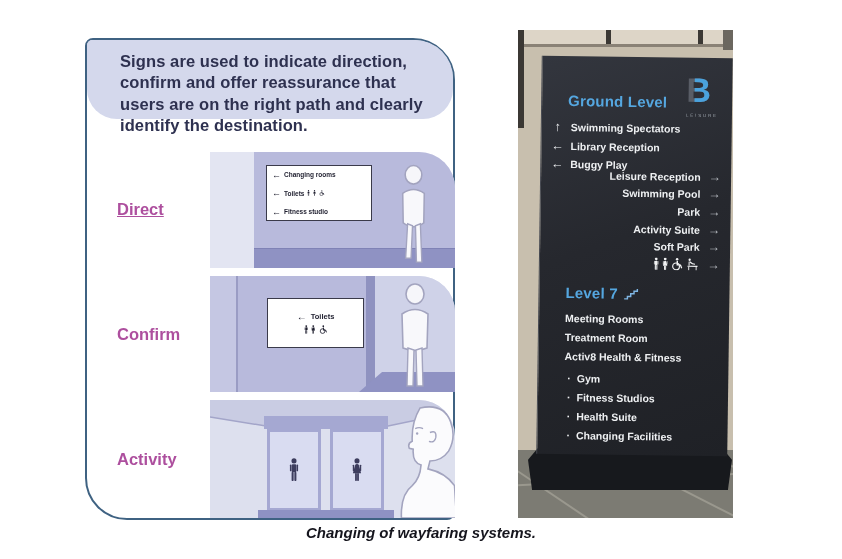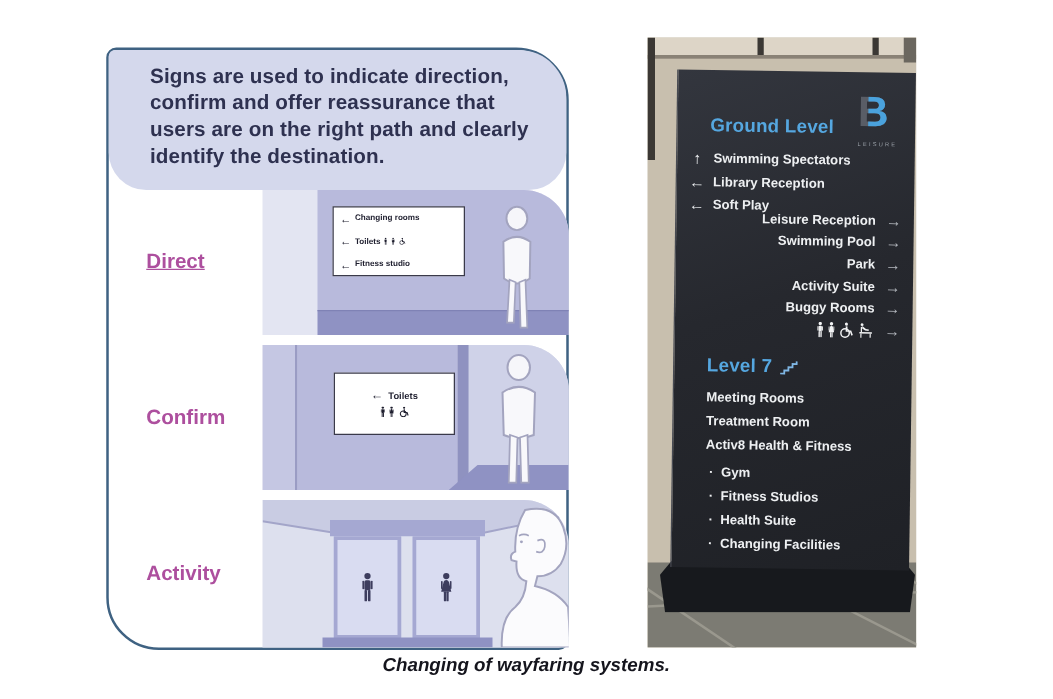--- a/index.html
+++ b/index.html
@@ -7,21 +7,21 @@
     width:842px;height:559px;position:relative;background:#ffffff;
     font-family:"Liberation Sans", sans-serif;overflow:hidden;
   }
   
   .card{
     position:absolute;left:85px;top:38px;width:370px;height:482px;
     border:2px solid #3f6282;border-radius:8px 42px 8px 42px;
     background:#ffffff;box-sizing:border-box;
   }
   .intro{
-    position:absolute;left:0;top:0;width:366px;height:112px;
+    position:absolute;left:0;top:0;width:366px;height:79px;
     background:#d4d8ec;border-radius:5px 38px 30px 30px;
     color:#2e3150;font-weight:bold;font-size:16.5px;line-height:1.3;
     padding:11px 14px 0 33px;box-sizing:border-box;letter-spacing:.1px;
   }
   .row-label{position:absolute;left:30px;color:#ad4f9e;font-weight:bold;font-size:16.5px;}
   .lbl-direct{top:160px;text-decoration:underline;} .lbl-confirm{top:285px;text-align:center;} .lbl-identify{top:410px;}
   .panel{position:absolute;left:123px;width:245px;border-radius:0 36px 0 0;overflow:hidden;}
   .panel-direct{top:112px;height:116px;background:#e3e5f2;}
   .panel-confirm{top:236px;height:116px;background:#d9dcec;}
   .panel-identify{top:360px;height:118px;background:#dde0ee;}
@@ -291,21 +291,21 @@
         <div class="gl-row">
           <span class="gl-arrow">↑</span>
           <span>Swimming Spectators</span>
         </div>
         <div class="gl-row">
           <span class="gl-arrow">←</span>
           <span>Library Reception</span>
         </div>
         <div class="gl-row">
           <span class="gl-arrow">←</span>
-          <span>Soft Play</span>
+          <span>Buggy Play</span>
         </div>
       </div>
 
       <div class="gl-right">
         <div class="gr-row">
           <span>Leisure Reception</span>
           <span class="gr-arrow">→</span>
         </div>
         <div class="gr-row">
           <span>Swimming Pool</span>
@@ -313,21 +313,21 @@
         </div>
         <div class="gr-row">
           <span>Park</span>
           <span class="gr-arrow">→</span>
         </div>
         <div class="gr-row">
           <span>Activity Suite</span>
           <span class="gr-arrow">→</span>
         </div>
         <div class="gr-row">
-          <span>Buggy Rooms</span>
+          <span>Soft Park</span>
           <span class="gr-arrow">→</span>
         </div>
         <div class="gr-row gr-icons">
           <span class="icset">
             <svg class="pic">
                 <use href="#ic-man"></use>
               </svg>
             <svg class="pic">
                 <use href="#ic-woman"></use>
               </svg>

